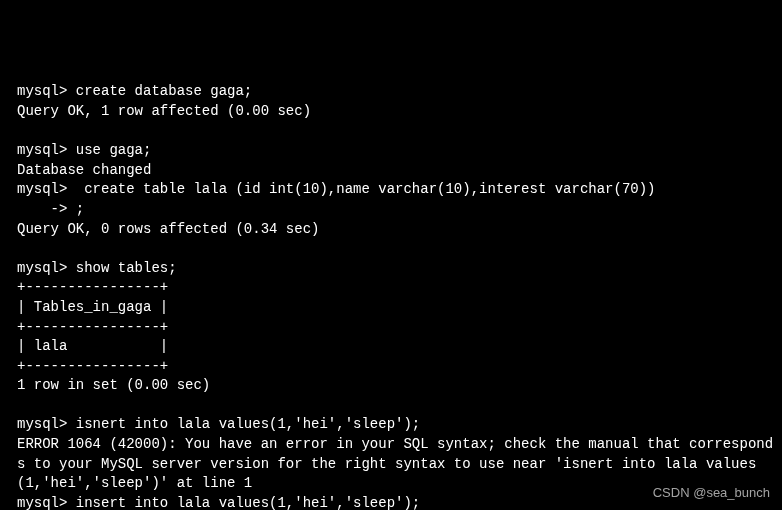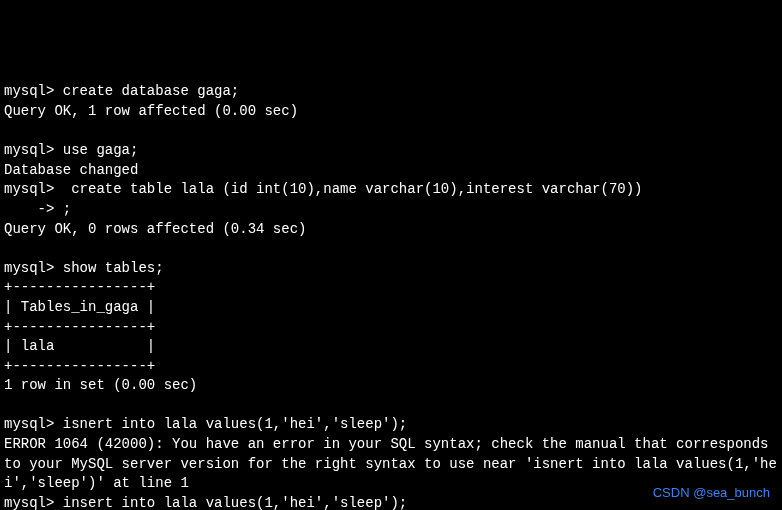--- a/index.html
+++ b/index.html
@@ -16,26 +16,27 @@
       padding: 4px;
       width: 782px;
       height: 510px;
       overflow: hidden;
       position: relative;
       white-space: pre-wrap;
       word-break: break-all;
     }
     .line {
       display: block;
+      margin-left: 13px;
     }
     .watermark {
       position: absolute;
       bottom: 8px;
       right: 12px;
-      color: #3b82f6;
+      color: #a3a3a3;
       font-size: 13px;
       font-family: Arial, sans-serif;
     }
   </style>
 </head>
 <body>
 
 
 
 <div id="terminal-container"><span class="line">mysql&gt; create database gaga;</span><span class="line">Query OK, 1 row affected (0.00 sec)</span><span class="line">&nbsp;</span><span class="line">mysql&gt; use gaga;</span><span class="line">Database changed</span><span class="line">mysql&gt;  create table lala (id int(10),name varchar(10),interest varchar(70))</span><span class="line">    -&gt; ;</span><span class="line">Query OK, 0 rows affected (0.34 sec)</span><span class="line">&nbsp;</span><span class="line">mysql&gt; show tables;</span><span class="line">+----------------+</span><span class="line">| Tables_in_gaga |</span><span class="line">+----------------+</span><span class="line">| lala           |</span><span class="line">+----------------+</span><span class="line">1 row in set (0.00 sec)</span><span class="line">&nbsp;</span><span class="line">mysql&gt; isnert into lala values(1,'hei','sleep');</span><span class="line">ERROR 1064 (42000): You have an error in your SQL syntax; check the manual that corresponds to your MySQL server version for the right syntax to use near 'isnert into lala values(1,'hei','sleep')' at line 1</span><span class="line">mysql&gt; insert into lala values(1,'hei','sleep');</span></div>

